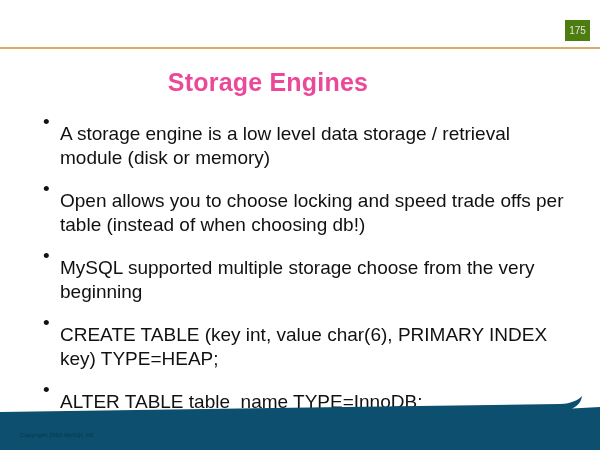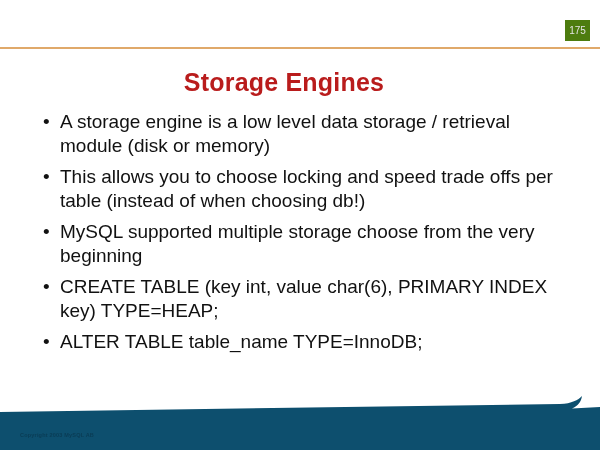--- a/index.html
+++ b/index.html
@@ -64,23 +64,22 @@
 
   
   .slide-title {
     position: absolute;
     top: 68px;
     left: 0;
     width: 536px;
     text-align: center;
     font-size: 25px;
     font-weight: bold;
-    color: #b91c1c;
+    color: #ec4899;
     letter-spacing: 0.2px;
-    padding-left: 16px;
   }
 
   
   .bullets {
     position: absolute;
     top: 110px;
     left: 38px;
     width: 530px;
   }
   .bullet {
@@ -96,20 +95,21 @@
     color: #111111;
     text-align: left;
     padding-left: 5px;
     box-sizing: border-box;
   }
   .bullet-text {
     flex: 1 1 auto;
     font-size: 19px;
     line-height: 24px;
     color: #111111;
+    margin-top: 12px;
   }
 
   
   .footer-wedge {
     position: absolute;
     left: 0;
     bottom: 0;
     width: 600px;
     height: 60px;
   }
@@ -141,21 +141,21 @@
 
 <div class="bullets">
 
   <div class="bullet">
     <span class="bullet-marker">•</span>
     <span class="bullet-text">A storage engine is a low level data storage / retrieval module (disk or memory)</span>
   </div>
 
   <div class="bullet">
     <span class="bullet-marker">•</span>
-    <span class="bullet-text">This allows you to choose locking and speed trade offs per table (instead of when choosing db!)</span>
+    <span class="bullet-text">Open allows you to choose locking and speed trade offs per table (instead of when choosing db!)</span>
   </div>
 
   <div class="bullet">
     <span class="bullet-marker">•</span>
     <span class="bullet-text">MySQL supported multiple storage choose from the very beginning</span>
   </div>
 
   <div class="bullet">
     <span class="bullet-marker">•</span>
     <span class="bullet-text">CREATE TABLE (key int, value char(6), PRIMARY INDEX key) TYPE=HEAP;</span>

